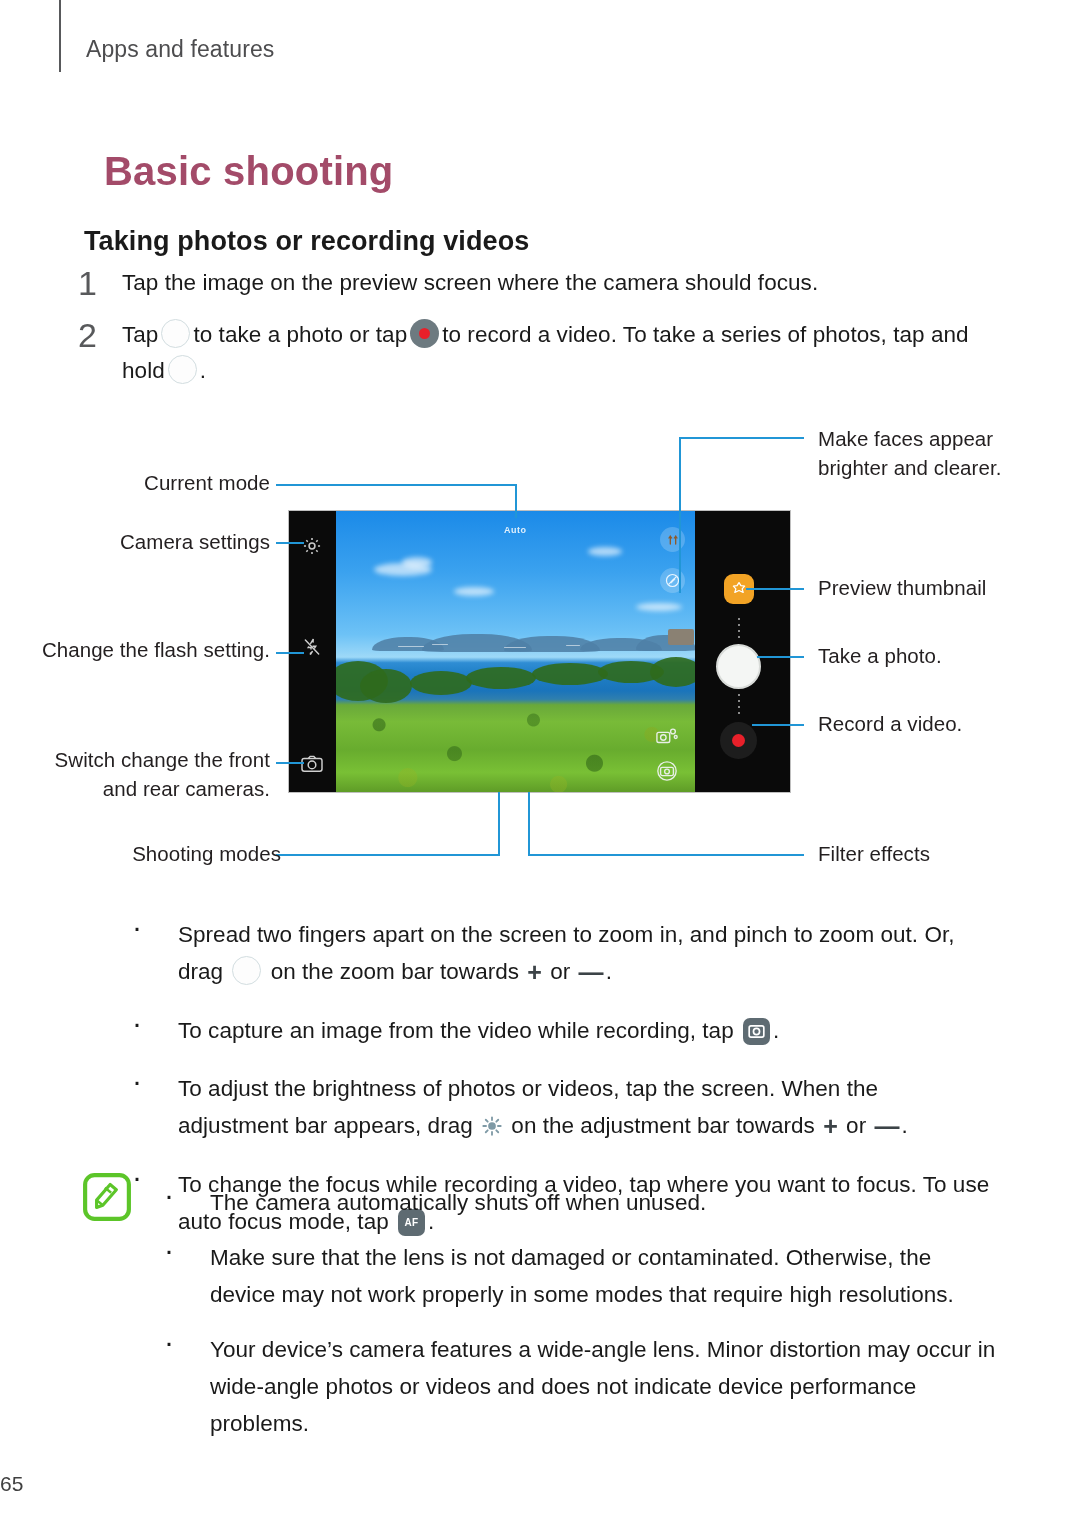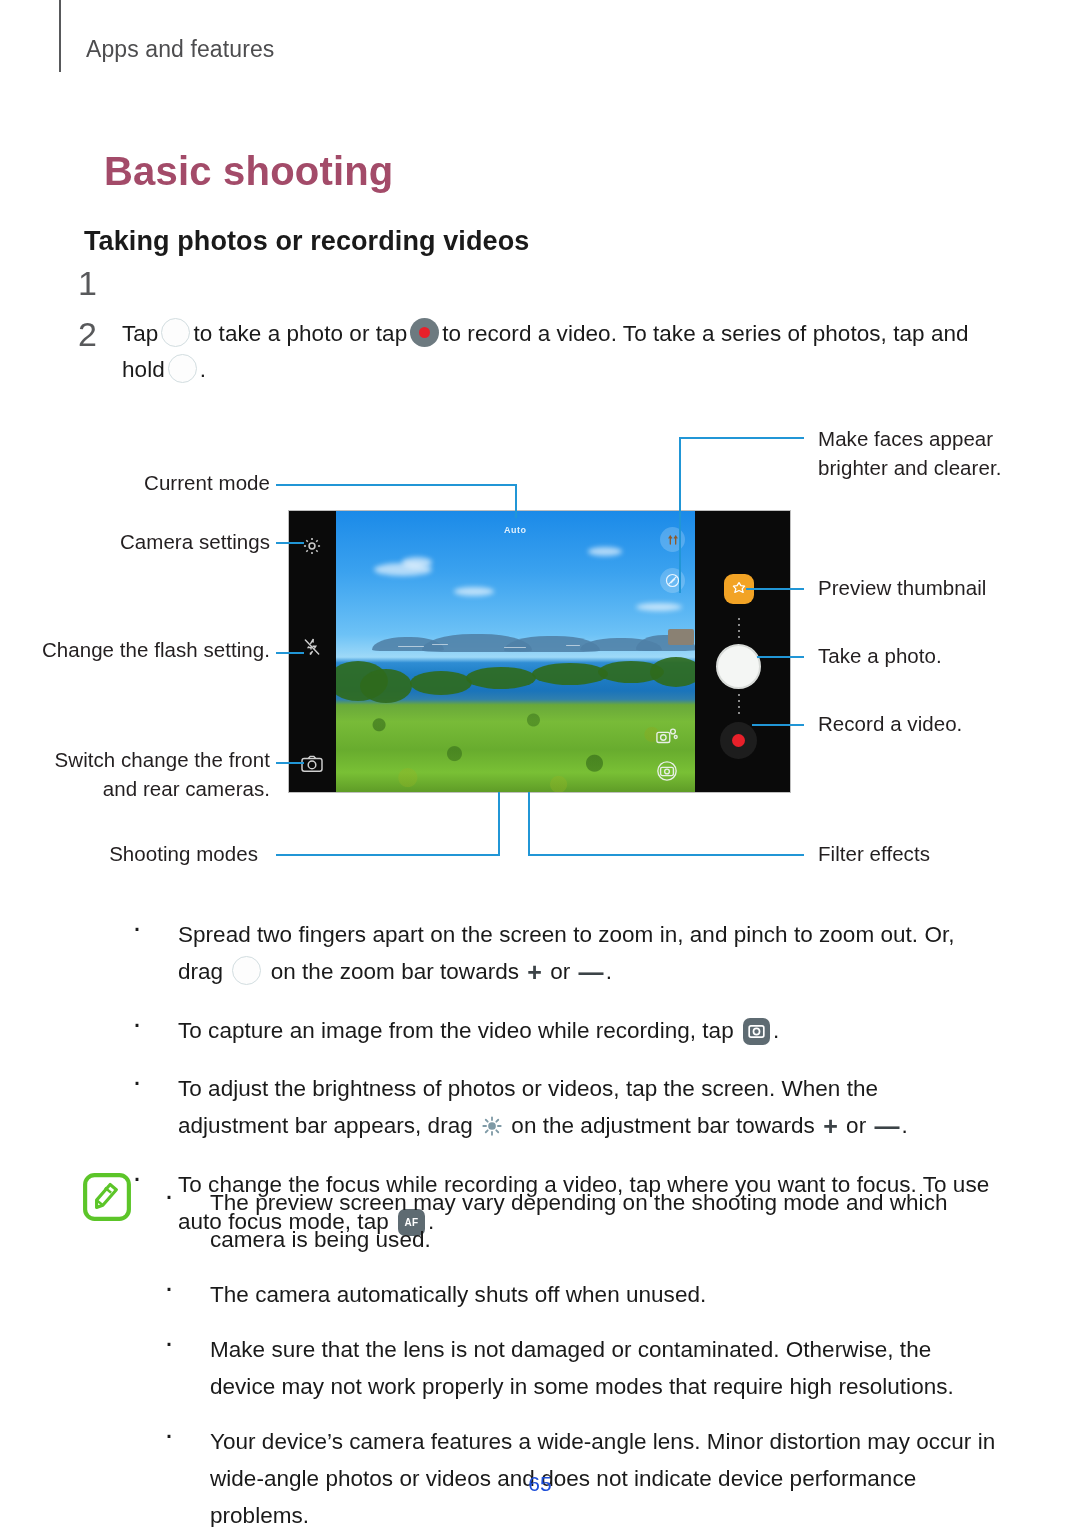--- a/index.html
+++ b/index.html
@@ -289,37 +289,37 @@
   
   .note { position: absolute; left: 82px; top: 1168px; width: 930px; }
   .note-icon { position: absolute; left: 0; top: 4px; width: 50px; height: 50px; }
   .note-body { margin-left: 78px; }
   .note-body .bullet { margin-bottom: 18px; }
 
   .page-number {
     position: absolute;
     left: 0; right: 0;
     top: 1472px;
-    text-align: center;
     font-size: 21px;
-    color: #1d4ed8;
+    color: #404040;
   }
 </style>
 </head>
 <body>
 
 <div class="left-rule"></div>
 <div class="breadcrumb">Apps and features</div>
 <h1 class="page-title">Basic shooting</h1>
 <h2 class="section-title">Taking photos or recording videos</h2>
 
 <div class="steps">
 
   <div class="step">
     <div class="step-num">1</div>
+    <div class="step-body">Tap the image on the preview screen where the camera should focus.</div>
   </div>
 
   <div class="step">
     <div class="step-num">2</div>
     <div class="step-body">
       <span>Tap</span><span class="ic ic-shutter"></span><span>to take a photo or tap</span><span class="ic ic-record"></span><span>to record a video. To take a series of photos, tap and hold</span><span class="ic ic-shutter"></span><span>.</span>
     </div>
   </div>
 
 </div>
@@ -454,21 +454,21 @@
 
   <div class="ll ll-h" style="left:752px; top:304px; width:52px;"></div>
 
   <div class="ll ll-v" style="left:528px; top:372px; height:64px;"></div>
   <div class="ll ll-h" style="left:528px; top:434px; width:276px;"></div>
 
   <div class="dlabel right-align" style="left:60px; top:48px; width:210px;">Current mode</div>
   <div class="dlabel right-align" style="left:60px; top:107px; width:210px;">Camera settings</div>
   <div class="dlabel right-align" style="left:40px; top:215px; width:230px;">Change the flash setting.</div>
   <div class="dlabel right-align" style="left:30px; top:325px; width:240px;">Switch change the front and rear cameras.</div>
-  <div class="dlabel right-align" style="left:38px; top:419px; width:220px;">Shooting modes</div>
+  <div class="dlabel right-align" style="left:61px; top:419px; width:220px;">Shooting modes</div>
 
   <div class="dlabel" style="left:818px; top:4px; width:190px;">Make faces appear brighter and clearer.</div>
   <div class="dlabel" style="left:818px; top:153px; width:190px;">Preview thumbnail</div>
   <div class="dlabel" style="left:818px; top:221px; width:200px;">Take a photo.</div>
   <div class="dlabel" style="left:818px; top:289px; width:200px;">Record a video.</div>
   <div class="dlabel" style="left:818px; top:419px; width:200px;">Filter effects</div>
 
 </div>
 
 <div class="bullets">
@@ -520,23 +520,20 @@
 <div class="note">
   <svg class="note-icon" viewBox="0 0 48 48">
     <rect x="3" y="3" width="42" height="42" rx="9" fill="none" stroke="#5cc529" stroke-width="4"></rect>
     <path d="M14 34 L14 27 L27 12 L33 17 L20 32 Z" fill="none" stroke="#5cc529" stroke-width="3" stroke-linejoin="round"></path>
     <path d="M22 15 L28 20" fill="none" stroke="#5cc529" stroke-width="2.4"></path>
     <path d="M14 27 L20 32" fill="none" stroke="#5cc529" stroke-width="2.4"></path>
   </svg>
 
   <div class="note-body">
     <div class="bullet">
-      <p>The preview screen may vary depending on the shooting mode and which camera is being used.</p>
-    </div>
-    <div class="bullet">
       <p>The camera automatically shuts off when unused.</p>
     </div>
     <div class="bullet">
       <p>Make sure that the lens is not damaged or contaminated. Otherwise, the device may not work properly in some modes that require high resolutions.</p>
     </div>
     <div class="bullet">
       <p>Your device’s camera features a wide-angle lens. Minor distortion may occur in wide-angle photos or videos and does not indicate device performance problems.</p>
     </div>
   </div>
 </div>

